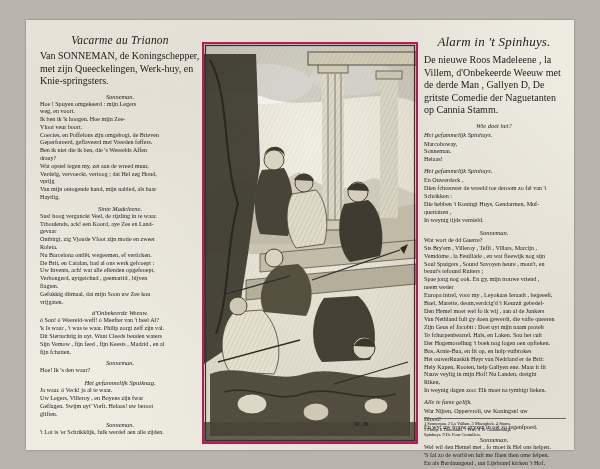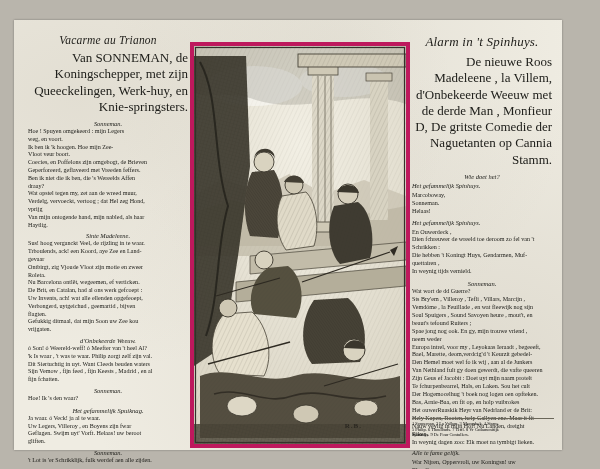--- a/index.html
+++ b/index.html
@@ -4,21 +4,21 @@
 <style>
   html,body{margin:0;padding:0;}
   body{
     width:600px;height:469px;
     background:#b9b5ac;
     font-family:"Liberation Serif", serif;
     overflow:hidden;
   }
   #sheet{
     position:absolute;
-    left:14px;top:20px;
+    left:26px;top:20px;
     width:548px;height:430px;
     background:#efece2;
     box-shadow:0 0 2px rgba(0,0,0,.35);
   }
   
   #sheet:before{
     content:"";position:absolute;inset:0;
     background:
       radial-gradient(ellipse at 12% 18%, rgba(160,150,130,.16), rgba(0,0,0,0) 55%),
       radial-gradient(ellipse at 85% 80%, rgba(150,140,120,.18), rgba(0,0,0,0) 60%),
@@ -35,23 +35,23 @@
   .title{
     font-style:italic;
     font-size:11.5px;
     text-align:center;
     letter-spacing:.2px;
     margin-bottom:4px;
     color:#1d1c18;
   }
   #col-right .title{font-size:13px;}
   .subtitle{
-    font-size:13px;
+    font-size:10px;
     line-height:1.25;
-    text-align:right;
+    text-align:left;
     margin:0 0 5px 0;
   }
   .speaker{
     font-style:italic;
     font-size:6.4px;
     text-align:center;
     margin:3px 0 1px 0;
   }
   .stanza{
     font-size:6.1px;
@@ -93,21 +93,21 @@
     white-space:pre-line;
     border-top:1px solid #6a6659;
     padding-top:2px;
   }
   
   #plate{
     position:absolute;
     left:176px;top:22px;
     width:212px;height:398px;
     background:#e7e3d7;
-    border:4px solid #be185d;
+    border:2px solid #be185d;
     overflow:hidden;
   }
   #plate svg{display:block;}
   .sig{
     position:absolute;
     right:44px;bottom:14px;
     font-size:7px;font-weight:bold;
     font-family:"Liberation Serif", serif;
     color:#2a2720;
     letter-spacing:1px;
@@ -167,21 +167,21 @@
 Geflagen.  Swijm uyt' Vorft.  Helaas! uw beroot
 gliften.</div>
 
     <div class="speaker">Sonneman.</div>
     <div class="stanza">'t Lot is 'er Schrikklijk, fulk werdef aen alle zijden.</div>
   </div>
 
   <div class="col" id="col-right">
     <div class="title">Alarm in 't Spinhuys.</div>
     <div class="subtitle">De nieuwe Roos Madeleene , la Villem,
-d'Onbekeerde Weeuw met de derde Man , Monfieur D,
+d'Onbekeerde Weeuw met de derde Man , Gallyen D,
 De gritste Comedie der Naguetanten op Cannia Stamm.</div>
 
     <div class="rhdr">Wie doet het?</div>
     <div class="rbold">Het gefammelijk Spinhuys.</div>
     <div class="rline">Marcoboway,
 Sonneman.
 Helaas!</div>
 
     <div class="rbold">Het gefammelijk Spinhuys.</div>
     <div class="rline">En Ouwerdeck ,

